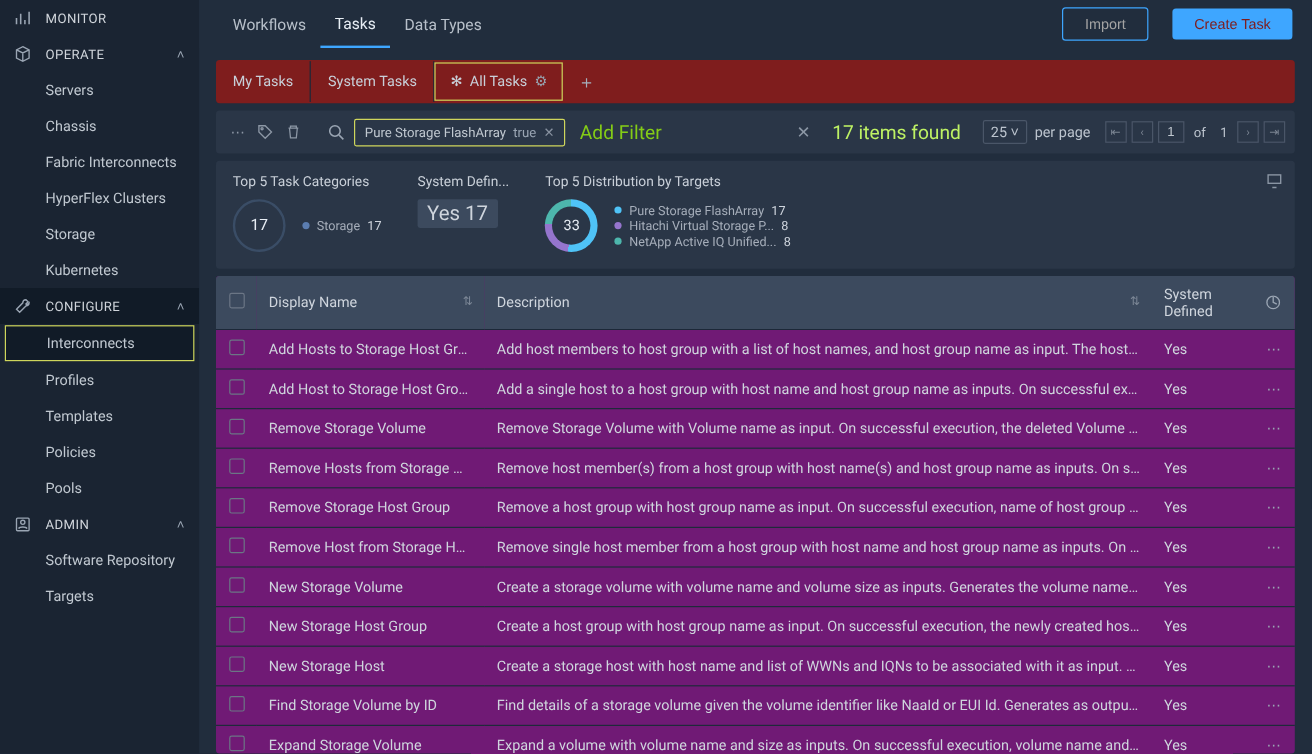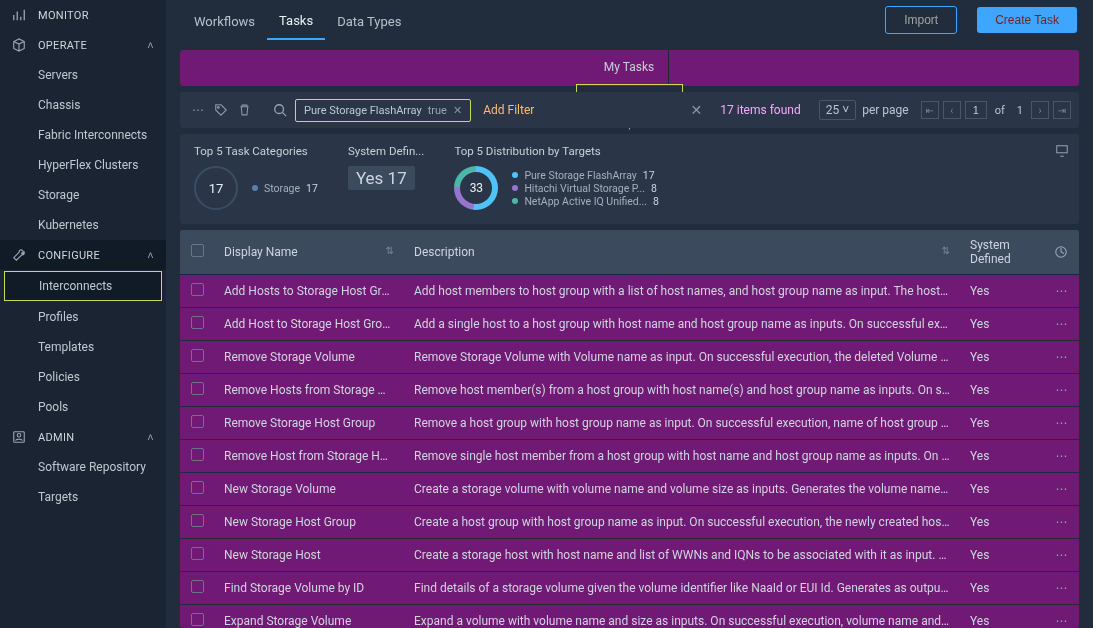--- a/index.html
+++ b/index.html
@@ -70,24 +70,23 @@
   font-size: 12px;
   cursor: pointer;
   border: none;
 }
 .btn-outline { background: transparent; border: 1px solid #3ea6ff; color: #a3a3a3; margin-right: 20px;}
 .btn-primary { background: #3ea6ff; color: #7f1d1d; }
 .content { padding: 10px 14px 0 14px; flex:1; display:flex; flex-direction:column; overflow:hidden;}
 .tabs-row {
   display: flex;
   align-items: center;
-  background: #701a75;
+  background: #7f1d1d;
   border-radius: 3px;
   height: 36px;
-  flex-direction: column;
 }
 .subtab {
   padding: 10px 14px;
   color: #c8cfd8;
   font-size: 12px;
   cursor: pointer;
   border-right: 1px solid #1c2838;
 }
 .subtab.all {
   border: 1px solid #cfd65c;
@@ -109,24 +108,24 @@
 .search-ic { margin: 0 8px 0 18px; color:#9aa5b3;}
 .filter-chip {
   border: 1px solid #cfd65c;
   padding: 4px 8px;
   font-size: 11px;
   display:flex; align-items:center; gap:6px;
   border-radius: 2px;
   color:#c0c8d0;
 }
 .filter-chip .x { color:#8892a0; cursor:pointer; }
-.add-filter { margin-left: 12px; color:#fdba74; font-size:12px; cursor:pointer;}
+.add-filter { margin-left: 12px; color:#84cc16; font-size:16px; cursor:pointer;}
 .filter-row .gap { flex:1; }
 .filter-clear { color:#8c97a5; cursor:pointer; margin-right: 18px; font-size:14px;}
-.items-found { color:#f0abfc; font-size:12px; margin-right:18px;text-align:right;}
+.items-found { color:#bef264; font-size:16px; margin-right:18px;text-align:right;}
 .perpage { display:flex; align-items:center; gap:6px; color:#bcc4ce; font-size:12px;}
 .perpage .box { border:1px solid #4a5668; padding:2px 6px; border-radius:2px;text-align:center;}
 .pager { display:flex; align-items:center; gap:4px; margin-left:12px;}
 .pager .pbtn { width:18px; height:18px; border:1px solid #4a5668; display:flex; align-items:center; justify-content:center; color:#7a8492; font-size:10px; cursor:pointer;}
 .pager input { width:22px; height:18px; background:transparent; border:1px solid #4a5668; color:#c0c8d0; text-align:center; font-size:11px;}
 .pager .of { font-size:11px; color:#bcc4ce; margin:0 4px;}
 
 .stats-row {
   display:flex;
   background:#2a3647;
@@ -248,20 +247,21 @@
     <div class="topnav-item active">Tasks</div>
     <div class="topnav-item">Data Types</div>
     <div class="spacer"></div>
     <button class="btn btn-outline">Import</button>
     <button class="btn btn-primary">Create Task</button>
   </div>
 
   <div class="content">
     <div class="tabs-row">
       <div class="subtab">My Tasks</div>
+      <div class="subtab">System Tasks</div>
       <div class="subtab all">
         <span>✻</span>
         <span>All Tasks</span>
         <span class="gear">⚙</span>
       </div>
       <div class="add-tab">＋</div>
     </div>
 
     <div class="filter-row">
       <div class="filter-icons">

